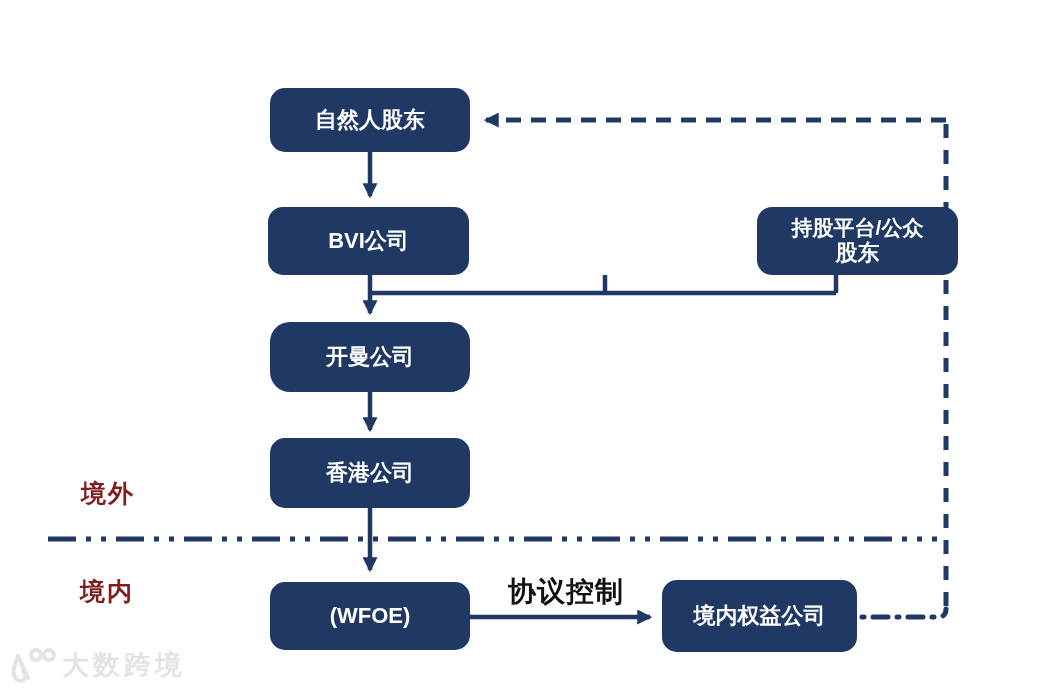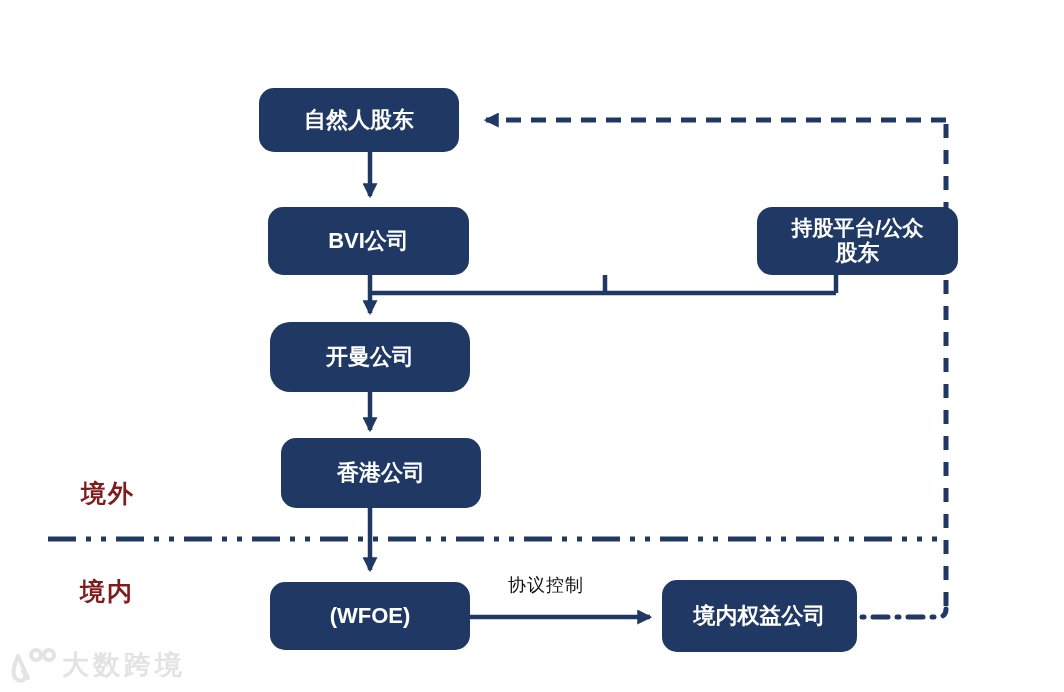--- a/index.html
+++ b/index.html
@@ -30,22 +30,22 @@
   .region-label{
     position:absolute;
     color:#7f1d1d;
     font-weight:bold;
     font-size:25px;
     letter-spacing:2px;
   }
   .edge-label{
     position:absolute;
     color:#111111;
-    font-weight:normal;
-    font-size:18px;
+    font-weight:bold;
+    font-size:28px;
     letter-spacing:1px;
   }
   .watermark{
     position:absolute;
     left:6px;top:644px;
     display:flex;
     align-items:center;
     gap:6px;
     color:#e3e3e3;
     font-weight:bold;
@@ -79,39 +79,39 @@
 
     <path d="M48,539 H937" stroke="#1f3864" stroke-width="5" fill="none" stroke-dasharray="28 10 5 10 5 10"></path>
 
     <g stroke="#1f3864" stroke-width="5" fill="none">
       <path d="M862,617 H938 Q946,617 946,609" stroke-dasharray="2 9 15 9" stroke-linecap="round"></path>
       <path d="M946,606 V122" stroke-dasharray="14 12"></path>
       <path d="M946,120 H486" stroke-dasharray="15 10" marker-end="url(#arrow)"></path>
     </g>
   </svg>
 
-  <div class="node" style="left:259px;top:88px;width:200px;height:64px;">
+  <div class="node" style="left:270px;top:88px;width:200px;height:64px;">
     <span>自然人股东</span>
   </div>
 
   <div class="node" style="left:268px;top:207px;width:201px;height:68px;">
     <span>BVI公司</span>
   </div>
 
 
   <div class="node" style="left:737px;top:207px;width:201px;height:68px;font-size:21px;line-height:1.15;margin-left:20px;">
     <span>持股平台/公众</span>
     <span class="sub">股东</span>
   </div>
 
   <div class="node" style="left:270px;top:322px;width:200px;height:70px;border-radius:20px;">
     <span>开曼公司</span>
   </div>
 
-  <div class="node" style="left:270px;top:438px;width:200px;height:70px;margin-left:11px;">
+  <div class="node" style="left:270px;top:438px;width:200px;height:70px;">
     <span>香港公司</span>
   </div>
 
   <div class="node" style="left:270px;top:582px;width:200px;height:68px;font-size:21px;line-height:1.2;">
     <span class="sub">(WFOE)</span>
   </div>
 
   <div class="node" style="left:662px;top:580px;width:195px;height:72px;">
     <span>境内权益公司</span>
   </div>

